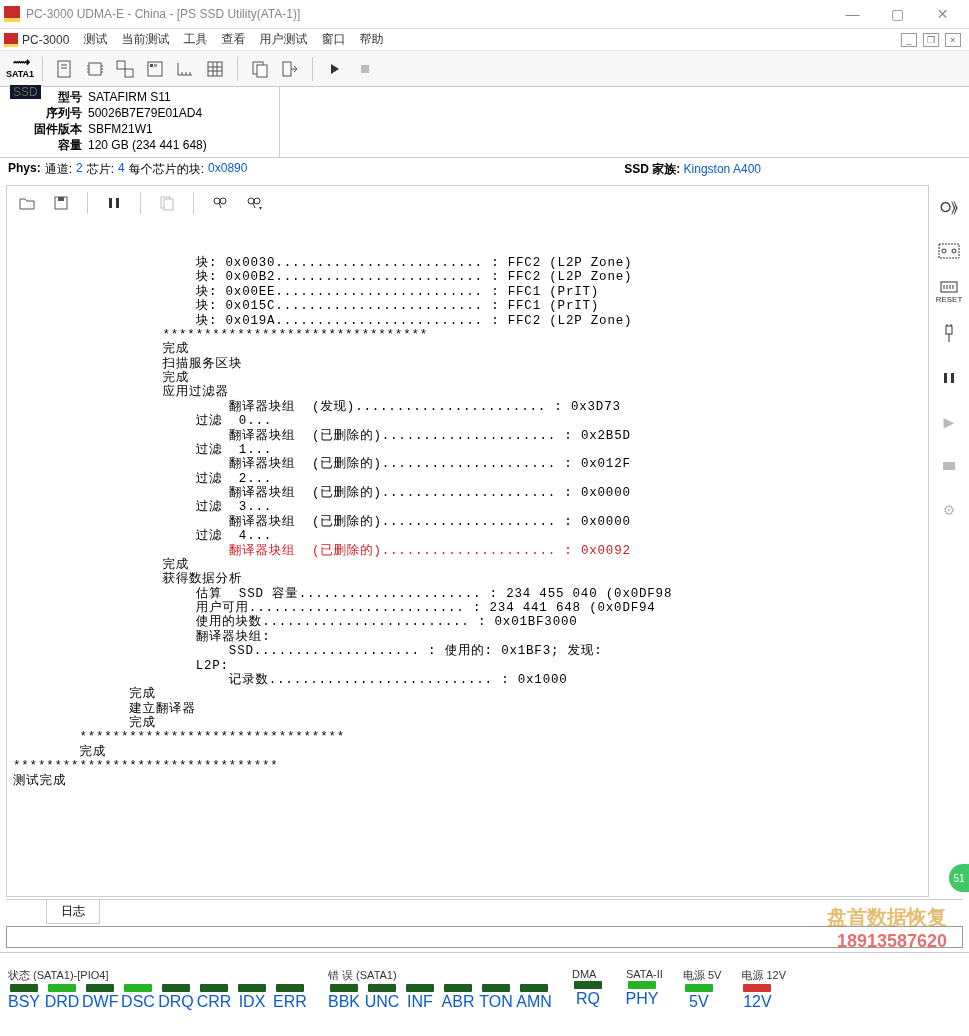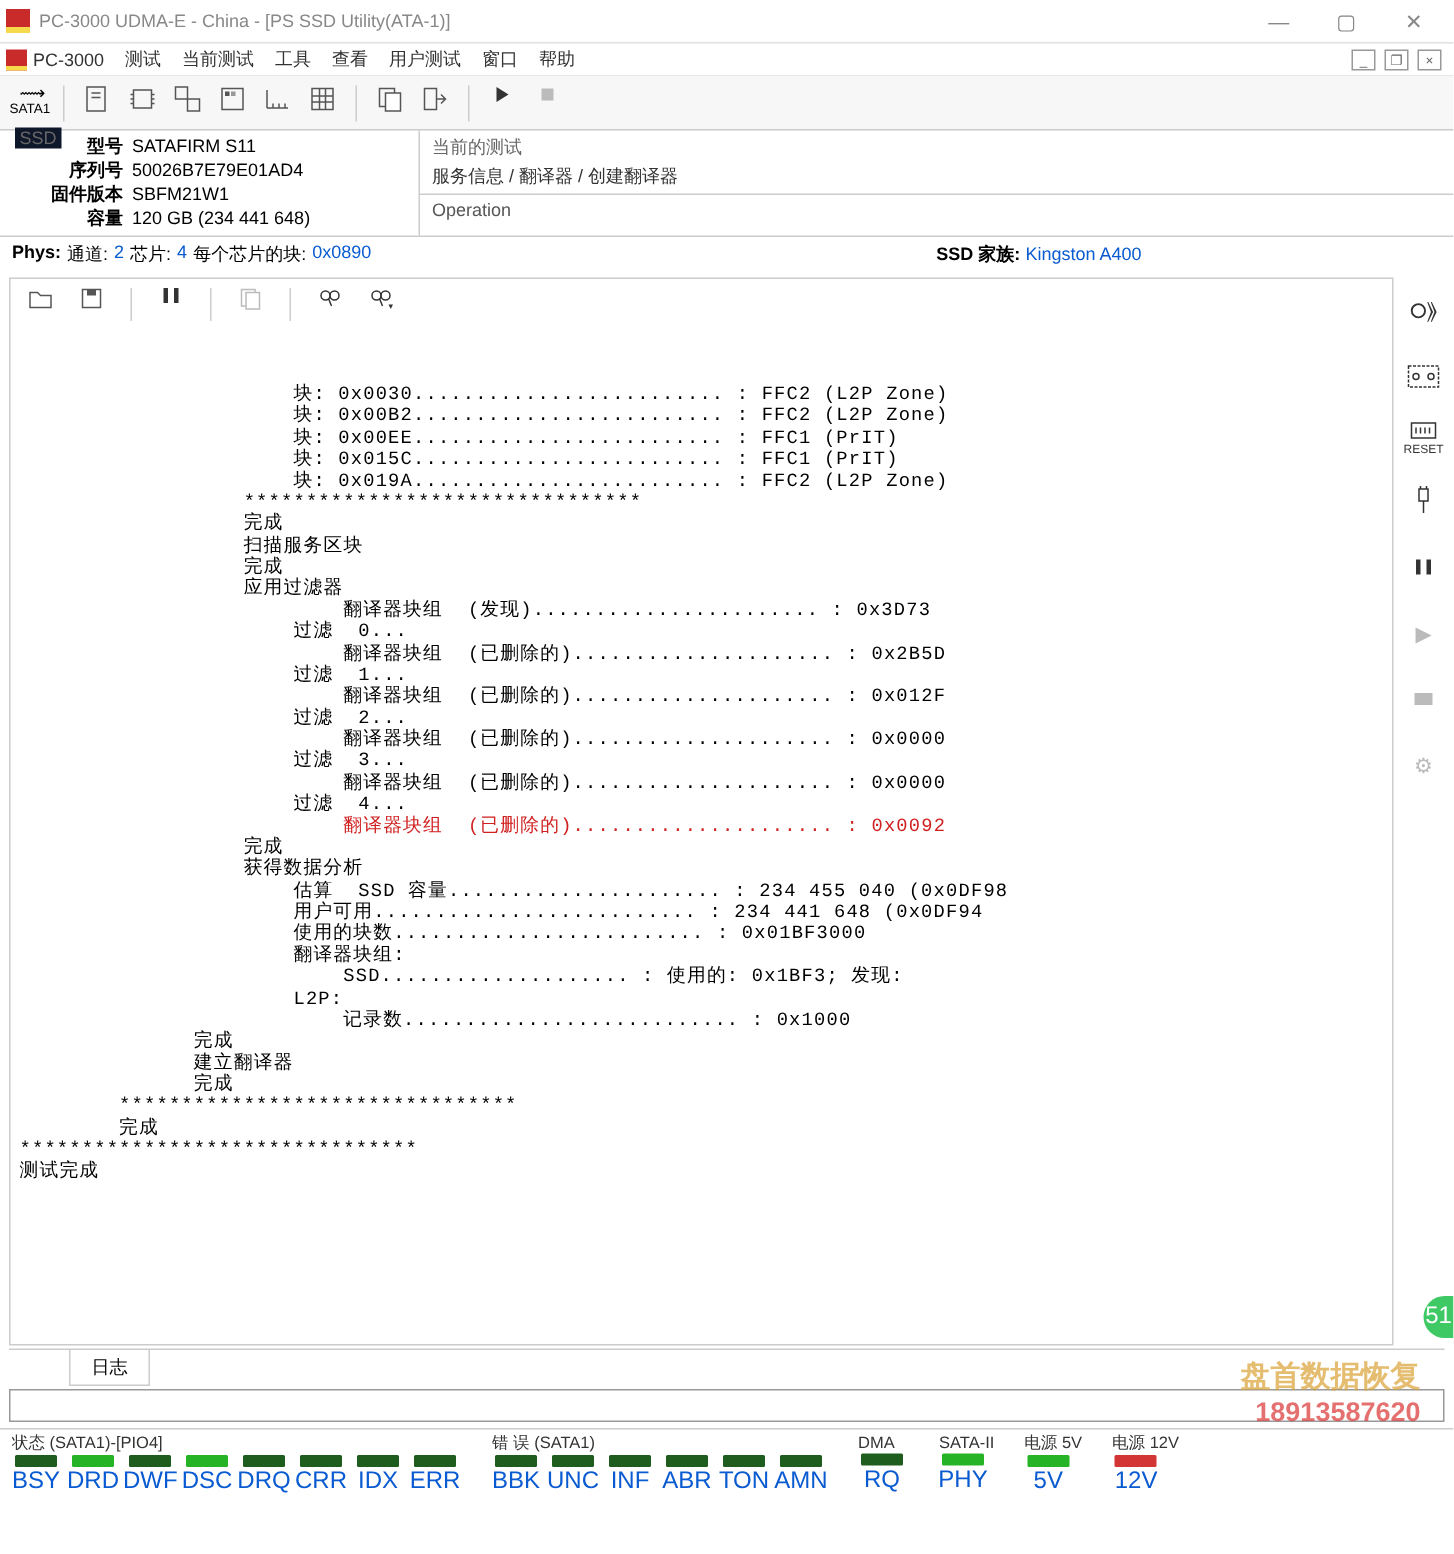--- a/index.html
+++ b/index.html
@@ -10,21 +10,21 @@
 .titlebar .title { color: #888; flex: 1; }
 .win-btns { display: flex; }
 .win-btn { width: 45px; height: 28px; display: flex; align-items: center; justify-content: center; color: #888; cursor: pointer; font-size: 14px; }
 .menubar { display: flex; align-items: center; height: 22px; padding: 0 4px; border-bottom: 1px solid #e8e8e8; }
 .menubar .icon-app { width: 14px; height: 14px; background: #c92b2b; display: inline-block; margin-right: 4px; position:relative; }
 .menubar .icon-app::after { content:""; position:absolute; bottom:0; left:0; width:14px; height:3px; background:#f7d94c; }
 .menu-item { margin-right: 14px; cursor: pointer; color: #333; }
 .mdi-btns { margin-left: auto; display: flex; gap: 6px; padding-right:4px;}
 .mdi-btn { width: 16px; height: 14px; border:1px solid #999; cursor: pointer; font-size:9px; display:flex; align-items:center; justify-content:center; color:#666;}
 .toolbar { display: flex; align-items: center; height: 36px; background: #f7f7f7; border-bottom: 1px solid #ccc; padding: 0 6px; gap: 2px; }
-.tb-btn { width: 28px; height: 28px; display: flex; justify-content: center; cursor: pointer; border: 1px solid transparent; }
+.tb-btn { width: 28px; height: 28px; display: flex; align-items: center; justify-content: center; cursor: pointer; border: 1px solid transparent; font-weight: bold; }
 .tb-sep { width: 1px; height: 24px; background: #ccc; margin: 0 6px; }
 .sata-btn { font-size: 9px; text-align: center; line-height: 1; padding-top: 12px; position: relative; }
 .sata-btn::before { content: "⟿"; position: absolute; top: 0; left: 6px; font-size: 12px; }
 .info-row { display: flex; border-bottom: 1px solid #ccc; }
 .ssd-panel { width: 280px; padding: 2px 4px 4px 4px; position: relative; border-right: 1px solid #ccc; }
 .ssd-panel .hdr { position: absolute; top: -2px; left: 10px; background: #0f172a; padding: 0 3px; color: #666; }
 .kv { display: flex; margin-left: 28px; line-height: 16px; }
 .kv .k { width: 50px; text-align: right; margin-right: 6px; font-weight: bold; }
 .right-panel { flex: 1; display: flex; flex-direction: column; }
 .cur-test { border-bottom: 1px solid #ccc; padding: 3px 8px; }
@@ -41,35 +41,35 @@
 .console-tb .tb-sep { height: 22px; }
 .console { flex: 1; overflow: auto; font-family: "Courier New", monospace; font-size: 12.5px; line-height: 1.15; padding: 2px 6px 6px 6px; white-space: pre; letter-spacing: 0.8px; margin-top: 34px; }
 .red { color: #d02020; }
 .side-tools { width: 40px; display: flex; flex-direction: column; align-items: center; padding-top: 12px; gap: 16px; }
 .side-btn { width: 28px; height: 28px; display: flex; align-items: center; justify-content: center; cursor: pointer; font-size: 14px; color: #333;}
 .tabs-row { display: flex; border-top: 1px solid #ccc; margin: 2px 6px 0 6px; }
 .tab { padding: 3px 14px; background: #fff; border: 1px solid #ccc; border-top: none; margin-right: -1px; cursor: pointer; font-size: 12px; margin-left: 40px; }
 .progress-sec { margin: 2px 6px 0 6px; }
 .progress-sec .lbl { color: #555; margin-bottom: 2px; }
 .progress-bar { height: 22px; border: 1px solid #999; background: #fff; }
-.status-grid { display: flex; align-items: center; padding: 1px 6px 2px 6px; gap: 3px; border-top: 1px solid #ccc; margin-top: 4px; }
+.status-grid { display: flex; align-items: flex-start; padding: 15px 6px 2px 6px; gap: 3px; border-top: 1px solid #ccc; margin-top: 4px; }
 .status-group { display: flex; flex-direction: column; }
 .status-group .ghdr { font-size: 11px; color: #333; margin-bottom: 1px; padding-left: 2px; white-space: nowrap;}
 .leds { display: flex; gap: 2px; }
 .led-cell { width: 36px; text-align: center; }
 .led { width: 28px; height: 8px; margin: 0 auto 1px auto; border-radius: 1px; }
 .led.green { background: #26b326; }
 .led.dark { background: #1f5d1f; }
 .led.red { background: #d33434; }
 .led-lbl { font-size: 16px; color: #0a5bd1; }
 .spacer { width: 12px; }
 .watermark { position: absolute; right: 22px; bottom: 84px; text-align: right; pointer-events: none; }
 .watermark .l1 { font-size: 20px; color: #d9a235; font-weight: bold; opacity: 0.7; }
 .watermark .l2 { font-size: 18px; color: #d93535; font-weight: bold; opacity: 0.7; }
-.badge { position: absolute; right: 0; bottom: 144px; width: 20px; height: 28px; background: #3fc965; border-radius: 14px 0 0 14px; color: #fff; font-size: 16px; display: flex; align-items: center; justify-content: center; }
+.badge { position: absolute; right: 0; bottom: 144px; width: 20px; height: 28px; background: #3fc965; border-radius: 14px 0 0 14px; color: #fff; font-size: 10px; display: flex; align-items: center; justify-content: center; }
 svg { display: block; }
 </style>
 </head>
 <body>
 
 <div class="titlebar">
   <span class="icon-app"></span>
   <span class="title">PC-3000 UDMA-E - China - [PS SSD Utility(ATA-1)]</span>
   <div class="win-btns">
     <div class="win-btn">—</div>
@@ -188,29 +188,20 @@
       </div>
     <div class="kv">
         <span class="k">固件版本</span>
         <span>SBFM21W1</span>
       </div>
     <div class="kv">
         <span class="k">容量</span>
         <span>120 GB (234 441 648)</span>
       </div>
   </div>
-  <div class="right-panel">
-    <div class="cur-test">
-      <div class="lbl">当前的测试</div>
-      <div class="path">服务信息 / 翻译器 / 创建翻译器</div>
-    </div>
-    <div class="op-box">
-      <span>Operation</span>
-    </div>
-  </div>
 </div>
 
 <div class="phys-row">
   <div class="l">
     <b>Phys:</b>
     <span>通道:</span>
     <span class="blue">2</span>
     <span>芯片:</span>
     <span class="blue">4</span>
     <span>每个芯片的块:</span>

